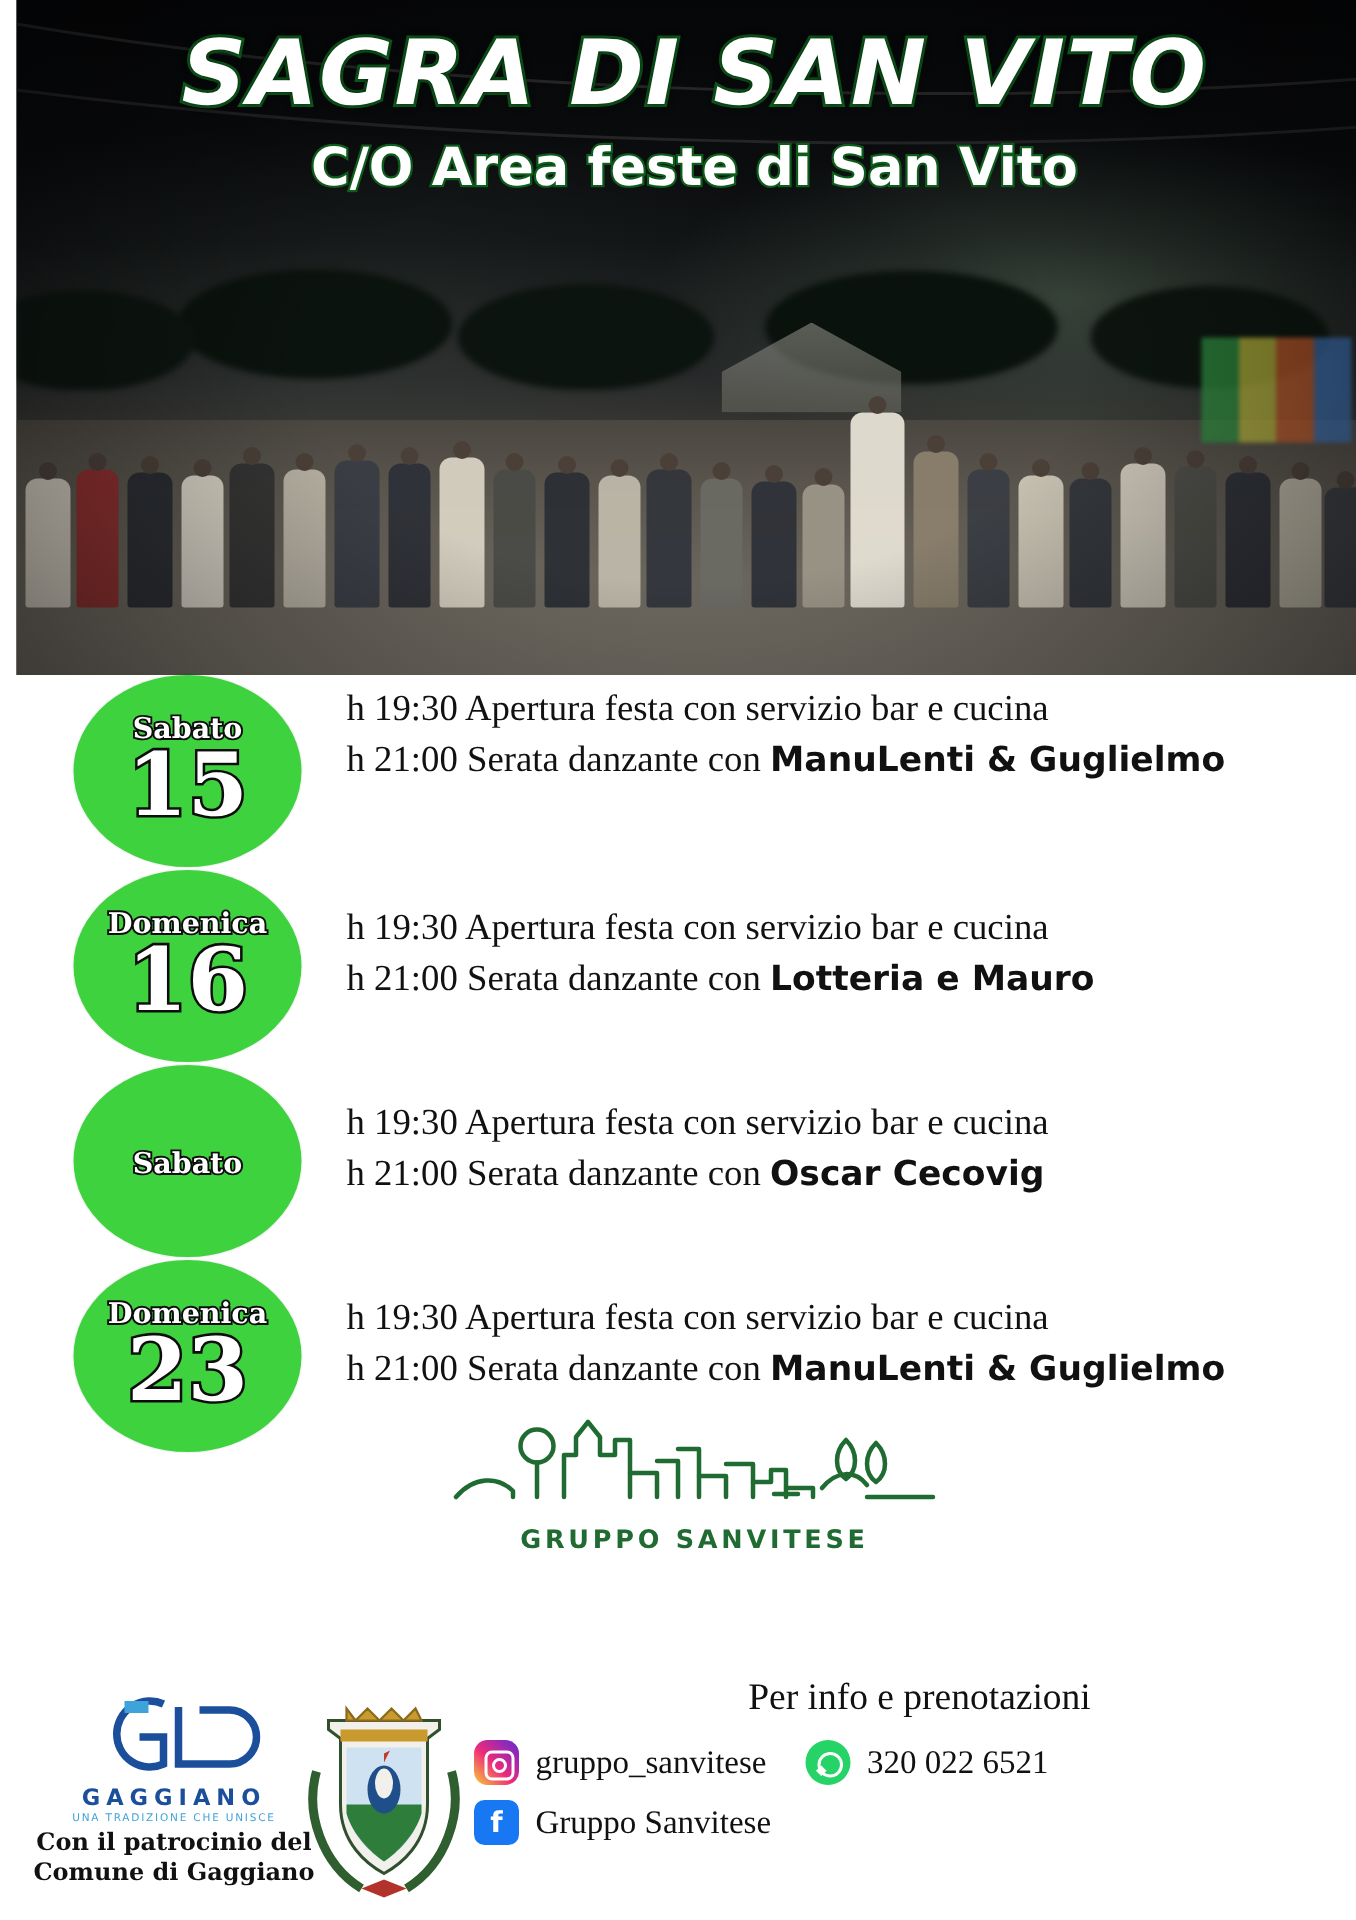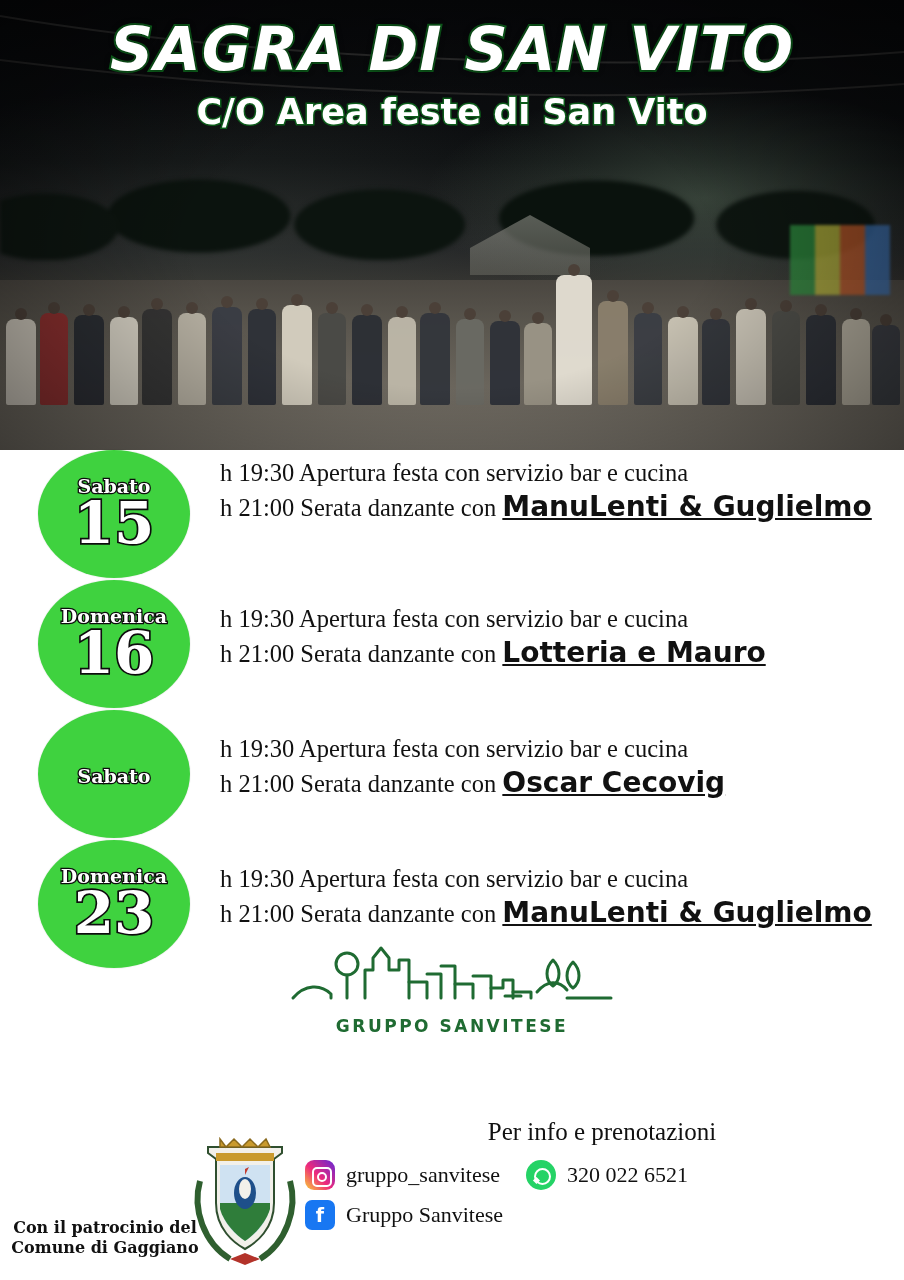--- a/index.html
+++ b/index.html
@@ -14,20 +14,21 @@
     position: relative;
     overflow: hidden;
   }
 
   
   .poster {
     position: relative;
     width: 792px;
     height: 1280px;
     background: #ffffff;
+    margin-left: 11px;
   }
   .hero {
     position: absolute;
     top: 0; left: 0;
     width: 904px;
     height: 450px;
     background: #0a0a0c;
     overflow: hidden;
   }
   
@@ -192,21 +193,21 @@
     padding-left: 30px;
     padding-top: 6px;
   }
   .line {
     font-family: "Liberation Serif", serif;
     font-size: 24.5px;
     color: #111111;
     line-height: 34px;
     white-space: nowrap;
   }
-  .line b { font-family: "DejaVu Sans", sans-serif; font-weight: bold; font-size: 28px; text-decoration: underline; }
+  .line b { font-family: "DejaVu Sans", sans-serif; font-weight: bold; font-size: 23px; }
   .row-2 .lines, .row-3 .lines, .row-4 .lines { padding-top: 22px; }
 
   
   .group-logo {
     position: absolute;
     top: 940px;
     left: 0;
     width: 904px;
     text-align: center;
   }
@@ -506,20 +507,31 @@
       </div>
     </div>
     <div class="crow">
       <div class="citem">
         <span class="ic ic-fb">f</span>
         <span class="ctext">Gruppo Sanvitese</span>
       </div>
     </div>
   </div>
 
+  <div class="gaggiano-logo">
+    <svg width="126" height="56" viewBox="0 0 126 56">
+      <g fill="none" stroke="#1b4f9b" stroke-width="5">
+        <path d="M56 8 A 22 22 0 1 0 56 48 L56 30 L40 30"></path>
+        <path d="M66 10 L66 48 L100 48 A 18 18 0 0 0 100 12 L80 12"></path>
+      </g>
+      <rect x="30" y="6" width="16" height="8" fill="#3da3d9"></rect>
+    </svg>
+    <div class="gname">GAGGIANO</div>
+    <div class="gtag">UNA TRADIZIONE CHE UNISCE</div>
+  </div>
 
   <svg class="crest" viewBox="0 0 110 150">
     <path d="M18 30 L92 30 L92 36 L84 42 L84 86 C84 112, 66 126, 55 132 C44 126, 26 112, 26 86 L26 42 L18 36 Z" fill="#f2f0ea" stroke="#2f4f2f" stroke-width="2"></path>
     <path d="M26 36 L84 36 L84 44 L26 44 Z" fill="#c99a2e"></path>
     <path d="M30 22 L36 30 L44 22 L52 30 L60 22 L68 30 L76 22 L80 30 L30 30 Z" fill="#c99a2e" stroke="#8a6a1e" stroke-width="1.5"></path>
     <path d="M30 48 L80 48 L80 84 C80 106, 64 118, 55 124 C46 118, 30 106, 30 84 Z" fill="#cfe2f2"></path>
     <path d="M30 86 L80 86 L80 92 C76 106, 64 118, 55 124 C46 118, 34 106, 30 92 Z" fill="#2f7d3a"></path>
     <ellipse cx="55" cy="76" rx="11" ry="16" fill="#1e4f8a"></ellipse>
     <ellipse cx="55" cy="72" rx="6" ry="10" fill="#f2f0ea"></ellipse>
     <path d="M55 58 L59 50 L55 52 Z" fill="#c23b2e"></path>

